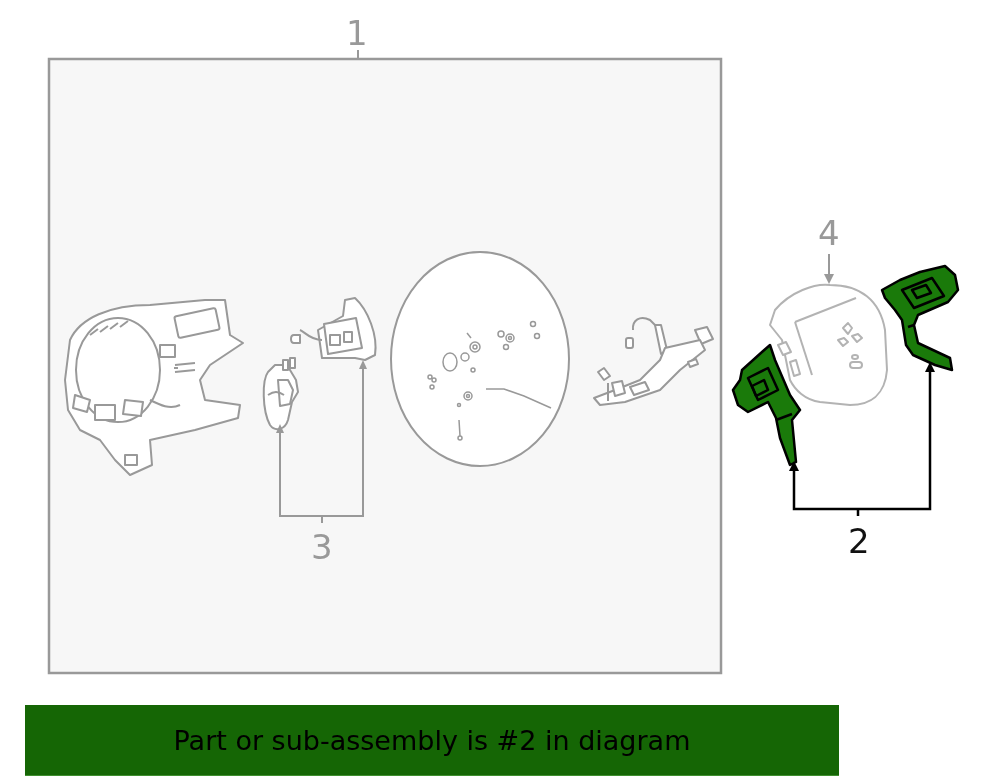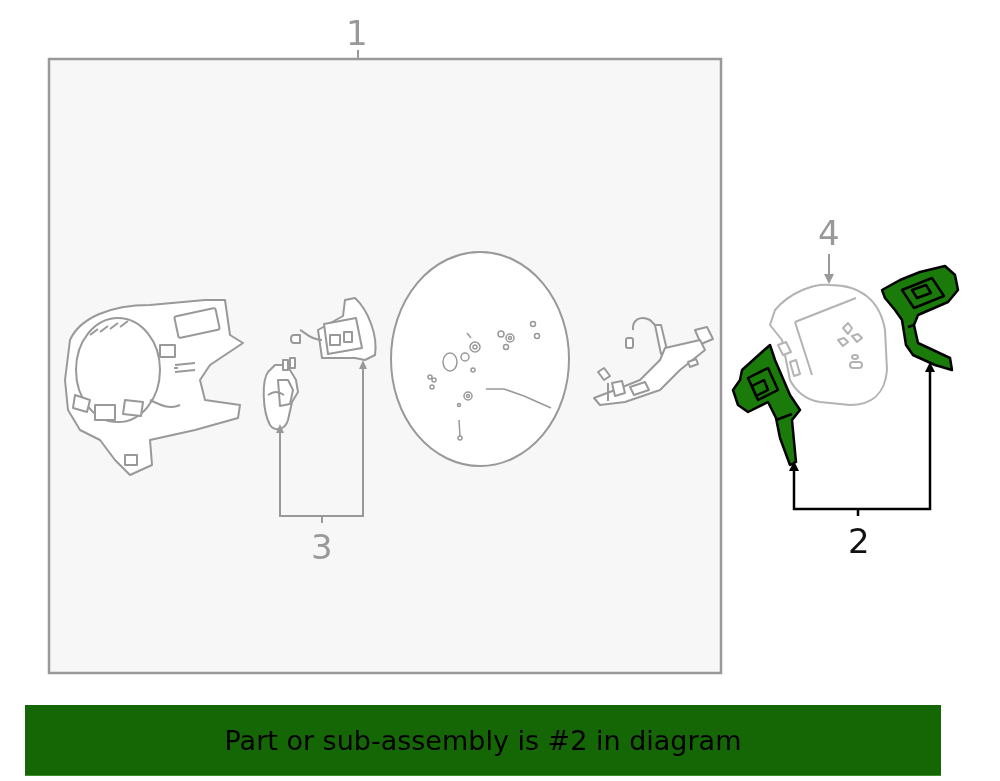--- a/index.html
+++ b/index.html
@@ -2,21 +2,21 @@
 <html><head>
 <meta charset="utf-8">
 <style>
   html, body { margin: 0; padding: 0; background: #ffffff; }
   body { width: 1000px; height: 781px; position: relative; overflow: hidden;
          font-family: "DejaVu Sans", sans-serif; }
   .stage { position: absolute; left: 0; top: 0; width: 1000px; height: 781px; }
   .callout { position: absolute; font-size: 34px; line-height: 1; font-family: "DejaVu Sans", sans-serif; }
   .callout.gray { color: #999999; }
   .callout.black { color: #111111; }
-  .banner { position: absolute; left: 25px; top: 705px; width: 916px; height: 70px;
+  .banner { position: absolute; left: 25px; top: 705px; width: 814px; height: 70px;
             background: #156605; border-bottom: 1px solid #3f8f2f;
             display: flex; flex-direction: column; align-items: center; justify-content: center; }
   .banner-line { color: #000000; font-size: 27px; line-height: 31px; font-family: "DejaVu Sans", sans-serif; white-space: nowrap; }
 </style>
 </head>
 <body>
 
 <div class="stage">
   <svg width="1000" height="781" viewBox="0 0 1000 781" xmlns="http://www.w3.org/2000/svg">
 

